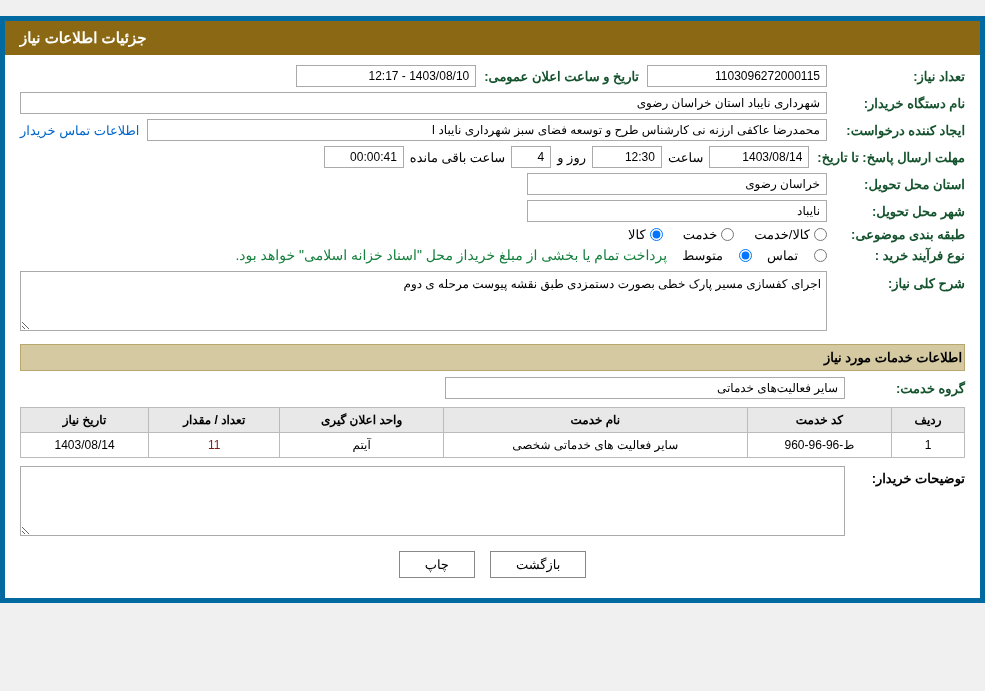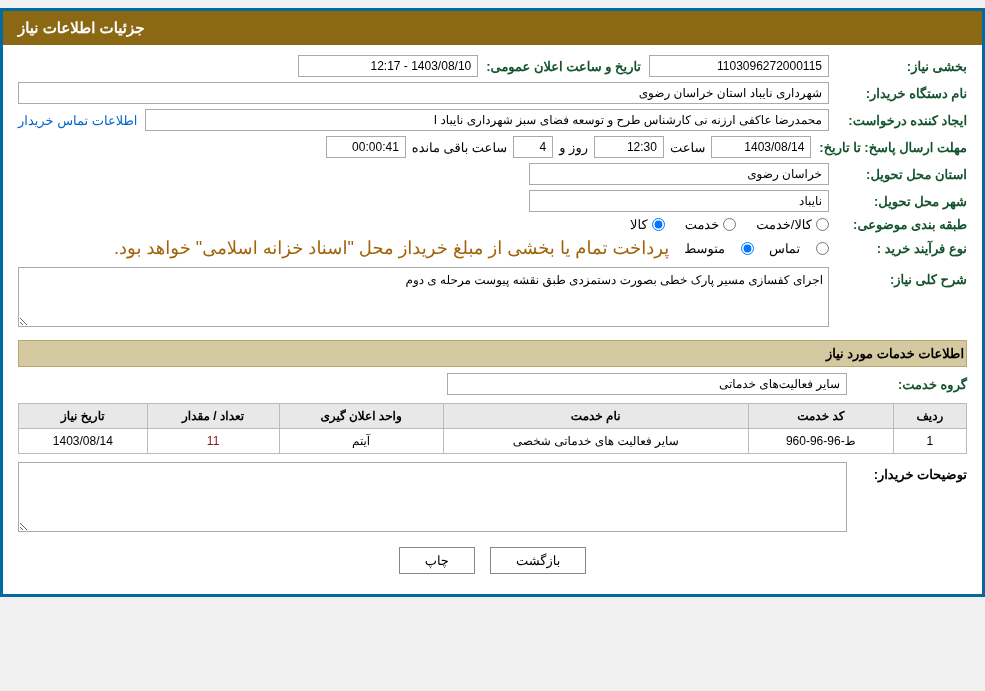--- a/index.html
+++ b/index.html
@@ -4,23 +4,23 @@
   <style>
     * { box-sizing: border-box; margin: 0; padding: 0; }
     body {
       font-family: Tahoma, Arial, sans-serif;
       font-size: 13px;
       background: #f0f0f0;
       direction: rtl;
     }
     .page-wrapper {
       max-width: 985px;
-      margin: 8px auto;
+      margin: 16px auto;
       background: #fff;
-      border: 3px solid #0369a1;
+      border: 5px solid #0369a1;
     }
     .page-header {
       background: #8B6914;
       color: #fff;
       text-align: left;
       padding: 8px 15px;
       font-size: 15px;
       font-weight: bold;
     }
     .content {
@@ -72,22 +72,22 @@
       display: flex;
       gap: 20px;
       align-items: center;
     }
     .radio-item {
       display: flex;
       align-items: center;
       gap: 4px;
     }
     .note-text {
-      color: #a16207;
-      font-size: 18px;
+      color: #15803d;
+      font-size: 14px;
     }
     .purchase-type-item {
       display: flex;
       align-items: center;
       gap: 16px;
     }
     .description-box {
       border: 1px solid #aaa;
       min-height: 60px;
       padding: 5px;
@@ -173,21 +173,21 @@
 
 <div class="page-wrapper">
 
   <div class="page-header">
     <span>جزئیات اطلاعات نیاز</span>
   </div>
 
   <div class="content">
 
     <div class="form-row">
-      <span class="form-label">بخشی نیاز:</span>
+      <span class="form-label">تعداد نیاز:</span>
       <div style="flex:1; display:flex; gap:8px; align-items:center;">
         <input class="input-box" style="width: 180px;" type="text" readonly="" value="1103096272000115">
         <span class="form-label" style="min-width:auto;">تاریخ و ساعت اعلان عمومی:</span>
         <input class="input-box" style="width: 180px;" type="text" readonly="" value="1403/08/10 - 12:17">
       </div>
     </div>
 
     <div class="form-row">
       <span class="form-label">نام دستگاه خریدار:</span>
       <input class="input-box input-full" type="text" readonly="" value="شهرداری نایباد استان خراسان رضوی" style="">

